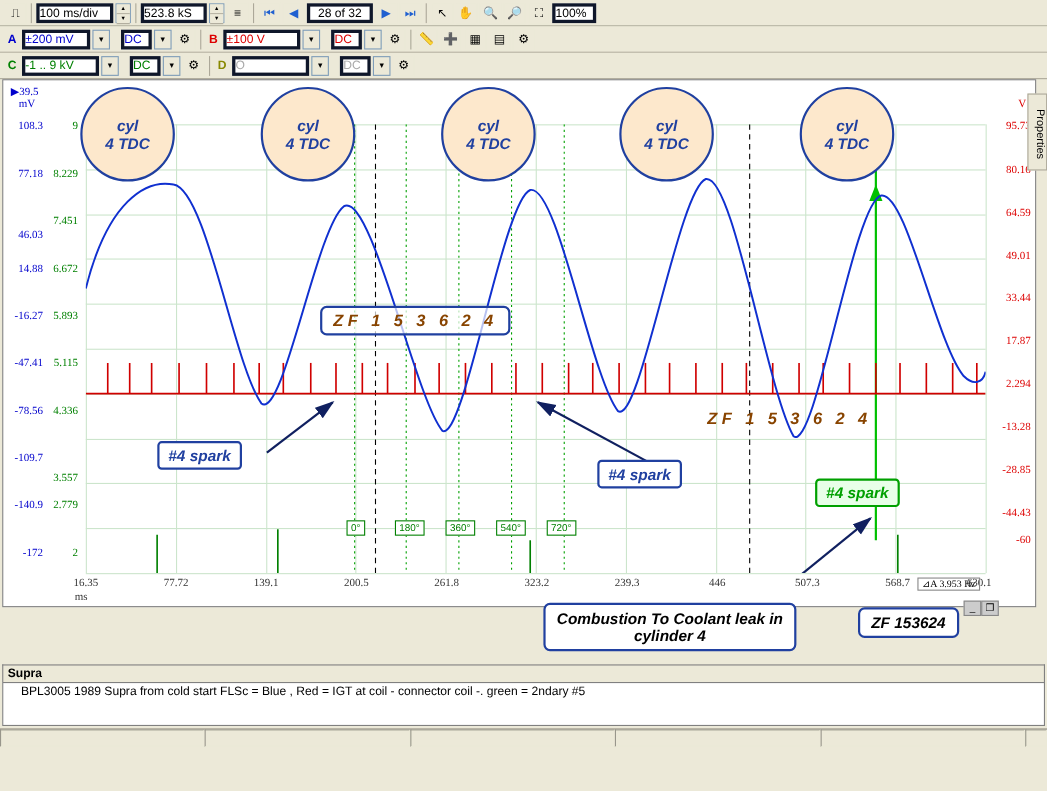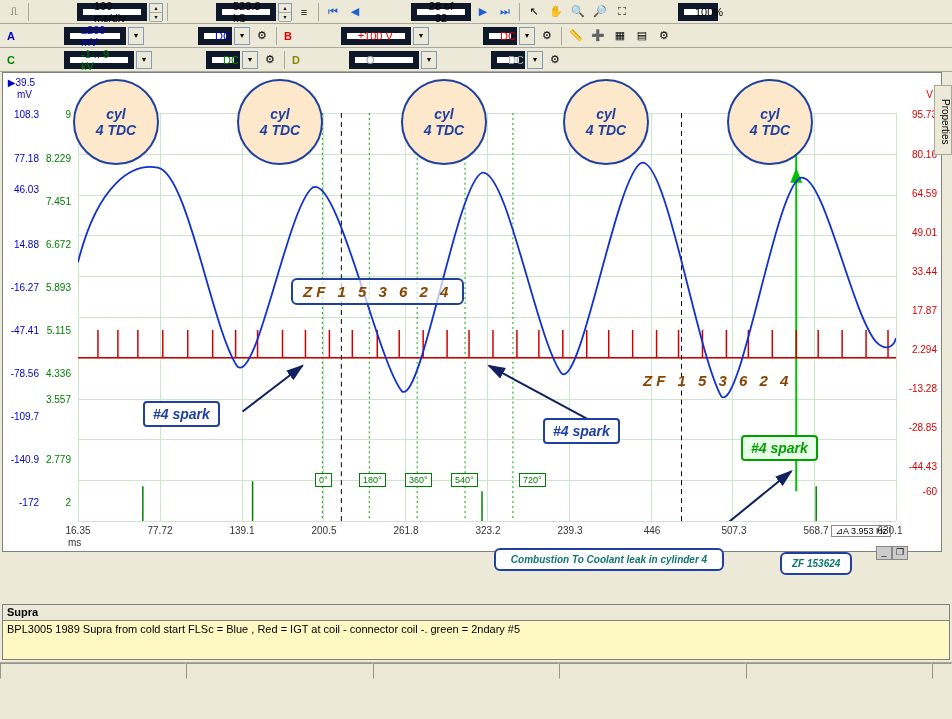--- a/index.html
+++ b/index.html
@@ -1,49 +1,49 @@
 <!DOCTYPE html>
 <html><head>
 <meta charset="utf-8">
 <style>
   * { box-sizing: border-box; margin: 0; padding: 0; }
   body { font-family: Tahoma, Arial, sans-serif; font-size: 11px; background: #ece9d8; width: 952px; height: 719px; overflow: hidden; }
   
   .toolbar { display: flex; align-items: center; height: 24px; background: #ece9d8; border-bottom: 1px solid #aca899; padding: 1px 4px; gap: 2px; }
   .toolbar .sep { width: 1px; height: 18px; background: #aca899; margin: 0 2px; }
   .tb-btn { width: 20px; height: 20px; border: 1px solid #ece9d8; display: flex; align-items: center; justify-content: center; font-size: 11px; background: #ece9d8; }
-  .input-box { background: white; border: 6px solid #0f172a; height: 18px; padding: 1px 11px; font-size: 11px; display: flex; align-items: center; margin-left: 44px; }
+  .input-box { background: white; border: 3px solid #0f172a; height: 18px; padding: 1px 0; font-size: 11px; display: flex; align-items: center; }
   .spinner { display: flex; flex-direction: column; height: 18px; width: 14px; border: 1px solid #7f9db9; }
   .spinner div { flex: 1; background: #ece9d8; border-bottom: 1px solid #aca899; font-size: 6px; text-align: center; line-height: 8px; }
   .combo-btn { width: 16px; height: 18px; border: 1px solid #7f9db9; background: #ece9d8; font-size: 8px; display: flex; align-items: center; justify-content: center; }
   .ch-label { font-weight: bold; width: 14px; text-align: center; }
   .red { color: #d00; }
   .blue { color: #0000cc; }
   .green { color: #008000; }
   .yellow { color: #888800; }
 
   .chart-area { position: relative; width: 940px; height: 480px; background: white; border: 1px solid #808080; margin: 0 2px; }
   .grid { position: absolute; inset: 40px 45px 30px 75px; background: white; }
   .gridline-h, .gridline-v { position: absolute; background: #cce5cc; }
   .gridline-h { left: 0; right: 0; height: 1px; }
   .gridline-v { top: 0; bottom: 0; width: 1px; }
-  .axis-label { position: absolute; font-size: 10px; }
+  .axis-label { position: absolute; font-size: 10px; font-family: Liberation Serif, serif; }
   .axis-left1 { color: #0000cc; text-align: right; }
   .axis-left2 { color: #008000; text-align: right; }
   .axis-right { color: #d00; text-align: left; }
   .axis-bot { color: #333; text-align: center; }
   .tdc-circle { position: absolute; width: 86px; height: 86px; border-radius: 50%; border: 2px solid #2040a0; background: #fde8cc; display: flex; flex-direction: column; align-items: center; justify-content: center; color: #2040a0; font-style: italic; font-weight: bold; font-size: 14px; }
   .zf-box { position: absolute; border: 2px solid #2040a0; border-radius: 6px; padding: 3px 10px; color: #884400; font-style: italic; font-weight: bold; font-size: 15px; background: rgba(255,255,255,0.7); letter-spacing: 4px; }
   .spark-box { position: absolute; border: 2px solid #2040a0; border-radius: 4px; padding: 3px 8px; color: #2040a0; font-style: italic; font-weight: bold; font-size: 14px; background: white; }
   .spark-box.green { border-color: #00a000; color: #00a000; background: #e8ffe8; }
-  .combustion-box { position: absolute; border: 2px solid #2040a0; border-radius: 6px; padding: 4px 10px; color: #0f766e; font-style: italic; font-weight: bold; font-size: 10px; text-align: center; background: white; }
+  .combustion-box { position: absolute; border: 2px solid #2040a0; border-radius: 6px; padding: 4px 10px; color: #000000; font-style: italic; font-weight: bold; font-size: 14px; text-align: center; background: white; }
   .cursor-box { position: absolute; border: 1px solid #008000; font-size: 9px; color: #008000; padding: 1px 3px; background: white; }
 
   .notes-bar { height: 16px; background: #ece9d8; border: 1px solid #808080; border-bottom: none; padding: 1px 4px; font-weight: bold; font-size: 11px; margin: 2px 2px 0 2px; display: flex; justify-content: space-between; }
-  .notes-area { height: 40px; background: #fef9c3; border: 1px solid #808080; padding: 2px 4px; font-size: 11px; margin: 0 2px; }
+  .notes-area { height: 40px; background: #ffffff; border: 1px solid #808080; padding: 2px 16px; font-size: 11px; margin: 0 2px; }
   .status-bar { height: 18px; background: #ece9d8; border-top: 1px solid #aca899; display: flex; margin-top: 2px; }
   .status-bar div { border: 1px inset #ece9d8; flex: 1; height: 16px; }
 
   .properties-tab { position: absolute; right: 0; top: 85px; width: 18px; height: 70px; background: #ece9d8; border: 1px solid #aca899; writing-mode: vertical-rl; font-size: 10px; text-align: center; padding-top: 4px; }
 
   svg.waveforms { position: absolute; inset: 0; width: 100%; height: 100%; pointer-events: none; }
 </style>
 </head>
 <body>
 
@@ -243,37 +243,37 @@
         </marker>
       </defs>
       <line x1="165" y1="300" x2="225" y2="254" stroke="#102060" stroke-width="2" marker-end="url(#ah)"></line>
       <line x1="530" y1="318" x2="412" y2="254" stroke="#102060" stroke-width="2" marker-end="url(#ah)"></line>
       <line x1="580" y1="470" x2="715" y2="360" stroke="#102060" stroke-width="2" marker-end="url(#ah)"></line>
     </svg>
   </div>
 
   <div class="axis-label axis-left1" style="left:0;width:36px;top:36px">108.3</div>
   <div class="axis-label axis-left1" style="left:0;width:36px;top:80px">77.18</div>
-  <div class="axis-label axis-left1" style="left:0;width:36px;top:111px">46.03</div>
+  <div class="axis-label axis-left1" style="left:0;width:36px;top:135px">46.03</div>
   <div class="axis-label axis-left1" style="left:0;width:36px;top:166px">14.88</div>
   <div class="axis-label axis-left1" style="left:0;width:36px;top:209px">-16.27</div>
   <div class="axis-label axis-left1" style="left:0;width:36px;top:252px">-47.41</div>
   <div class="axis-label axis-left1" style="left:0;width:36px;top:295px">-78.56</div>
   <div class="axis-label axis-left1" style="left:0;width:36px;top:338px">-109.7</div>
   <div class="axis-label axis-left1" style="left:0;width:36px;top:381px">-140.9</div>
   <div class="axis-label axis-left1" style="left:0;width:36px;top:424px">-172</div>
 
   <div class="axis-label axis-left2" style="left:38px;width:30px;top:36px">9</div>
   <div class="axis-label axis-left2" style="left:38px;width:30px;top:80px">8.229</div>
   <div class="axis-label axis-left2" style="left:38px;width:30px;top:123px">7.451</div>
   <div class="axis-label axis-left2" style="left:38px;width:30px;top:166px">6.672</div>
   <div class="axis-label axis-left2" style="left:38px;width:30px;top:209px">5.893</div>
   <div class="axis-label axis-left2" style="left:38px;width:30px;top:252px">5.115</div>
   <div class="axis-label axis-left2" style="left:38px;width:30px;top:295px">4.336</div>
-  <div class="axis-label axis-left2" style="left:38px;width:30px;top:321px">3.557</div>
+  <div class="axis-label axis-left2" style="left:38px;width:30px;top:356px">3.557</div>
   <div class="axis-label axis-left2" style="left:38px;width:30px;top:381px">2.779</div>
   <div class="axis-label axis-left2" style="left:38px;width:30px;top:424px">2</div>
 
   <div class="axis-label axis-right" style="right:4px;top:36px">95.73</div>
   <div class="axis-label axis-right" style="right:4px;top:76px">80.16</div>
   <div class="axis-label axis-right" style="right:4px;top:115px">64.59</div>
   <div class="axis-label axis-right" style="right:4px;top:154px">49.01</div>
   <div class="axis-label axis-right" style="right:4px;top:193px">33.44</div>
   <div class="axis-label axis-right" style="right:4px;top:232px">17.87</div>
   <div class="axis-label axis-right" style="right:4px;top:271px">2.294</div>
@@ -293,21 +293,21 @@
   <div class="axis-label axis-bot" style="left:716px;top:452px;width:30px">507.3</div>
   <div class="axis-label axis-bot" style="left:798px;top:452px;width:30px">568.7</div>
   <div class="axis-label axis-bot" style="left:872px;top:452px;width:30px">630.1</div>
   <div class="axis-label axis-bot" style="left:65px;top:464px">ms</div>
   <div class="axis-label" style="right:50px;top:452px;border:1px solid #888;padding:0 3px;font-size:9px">⊿A <span>3.953 Hz</span></div>
 
   <div class="cursor-box" style="left:312px;top:400px">0°</div>
   <div class="cursor-box" style="left:356px;top:400px">180°</div>
   <div class="cursor-box" style="left:402px;top:400px">360°</div>
   <div class="cursor-box" style="left:448px;top:400px">540°</div>
-  <div class="cursor-box" style="left:516px;top:400px">720°</div>
+  <div class="cursor-box" style="left:494px;top:400px">720°</div>
 
   <div class="tdc-circle" style="left:70px;top:6px">
       <div>cyl</div>
       <div>4 TDC</div>
     </div>
   <div class="tdc-circle" style="left:234px;top:6px">
       <div>cyl</div>
       <div>4 TDC</div>
     </div>
   <div class="tdc-circle" style="left:398px;top:6px">

